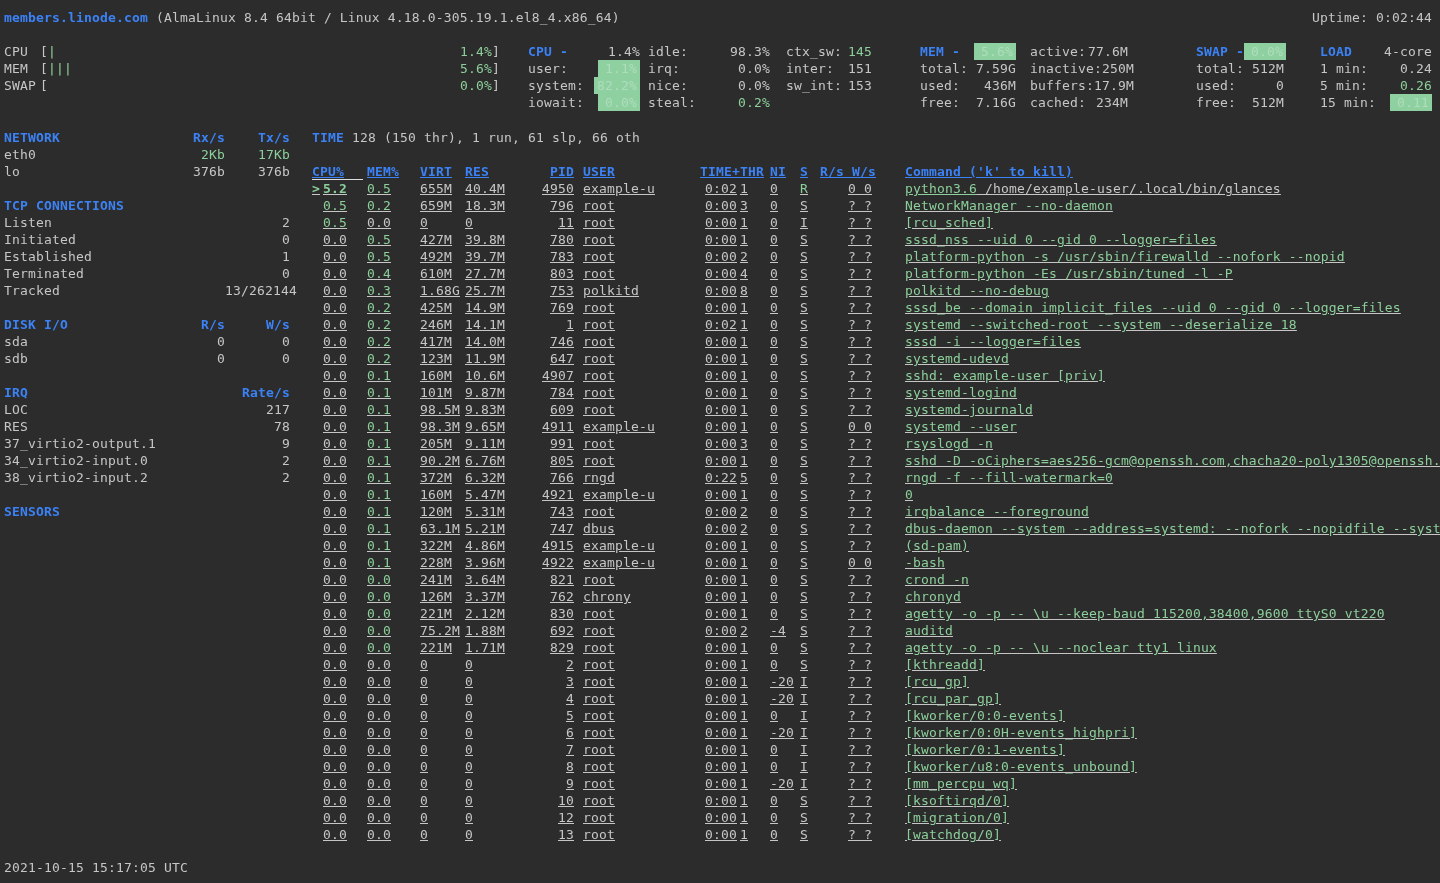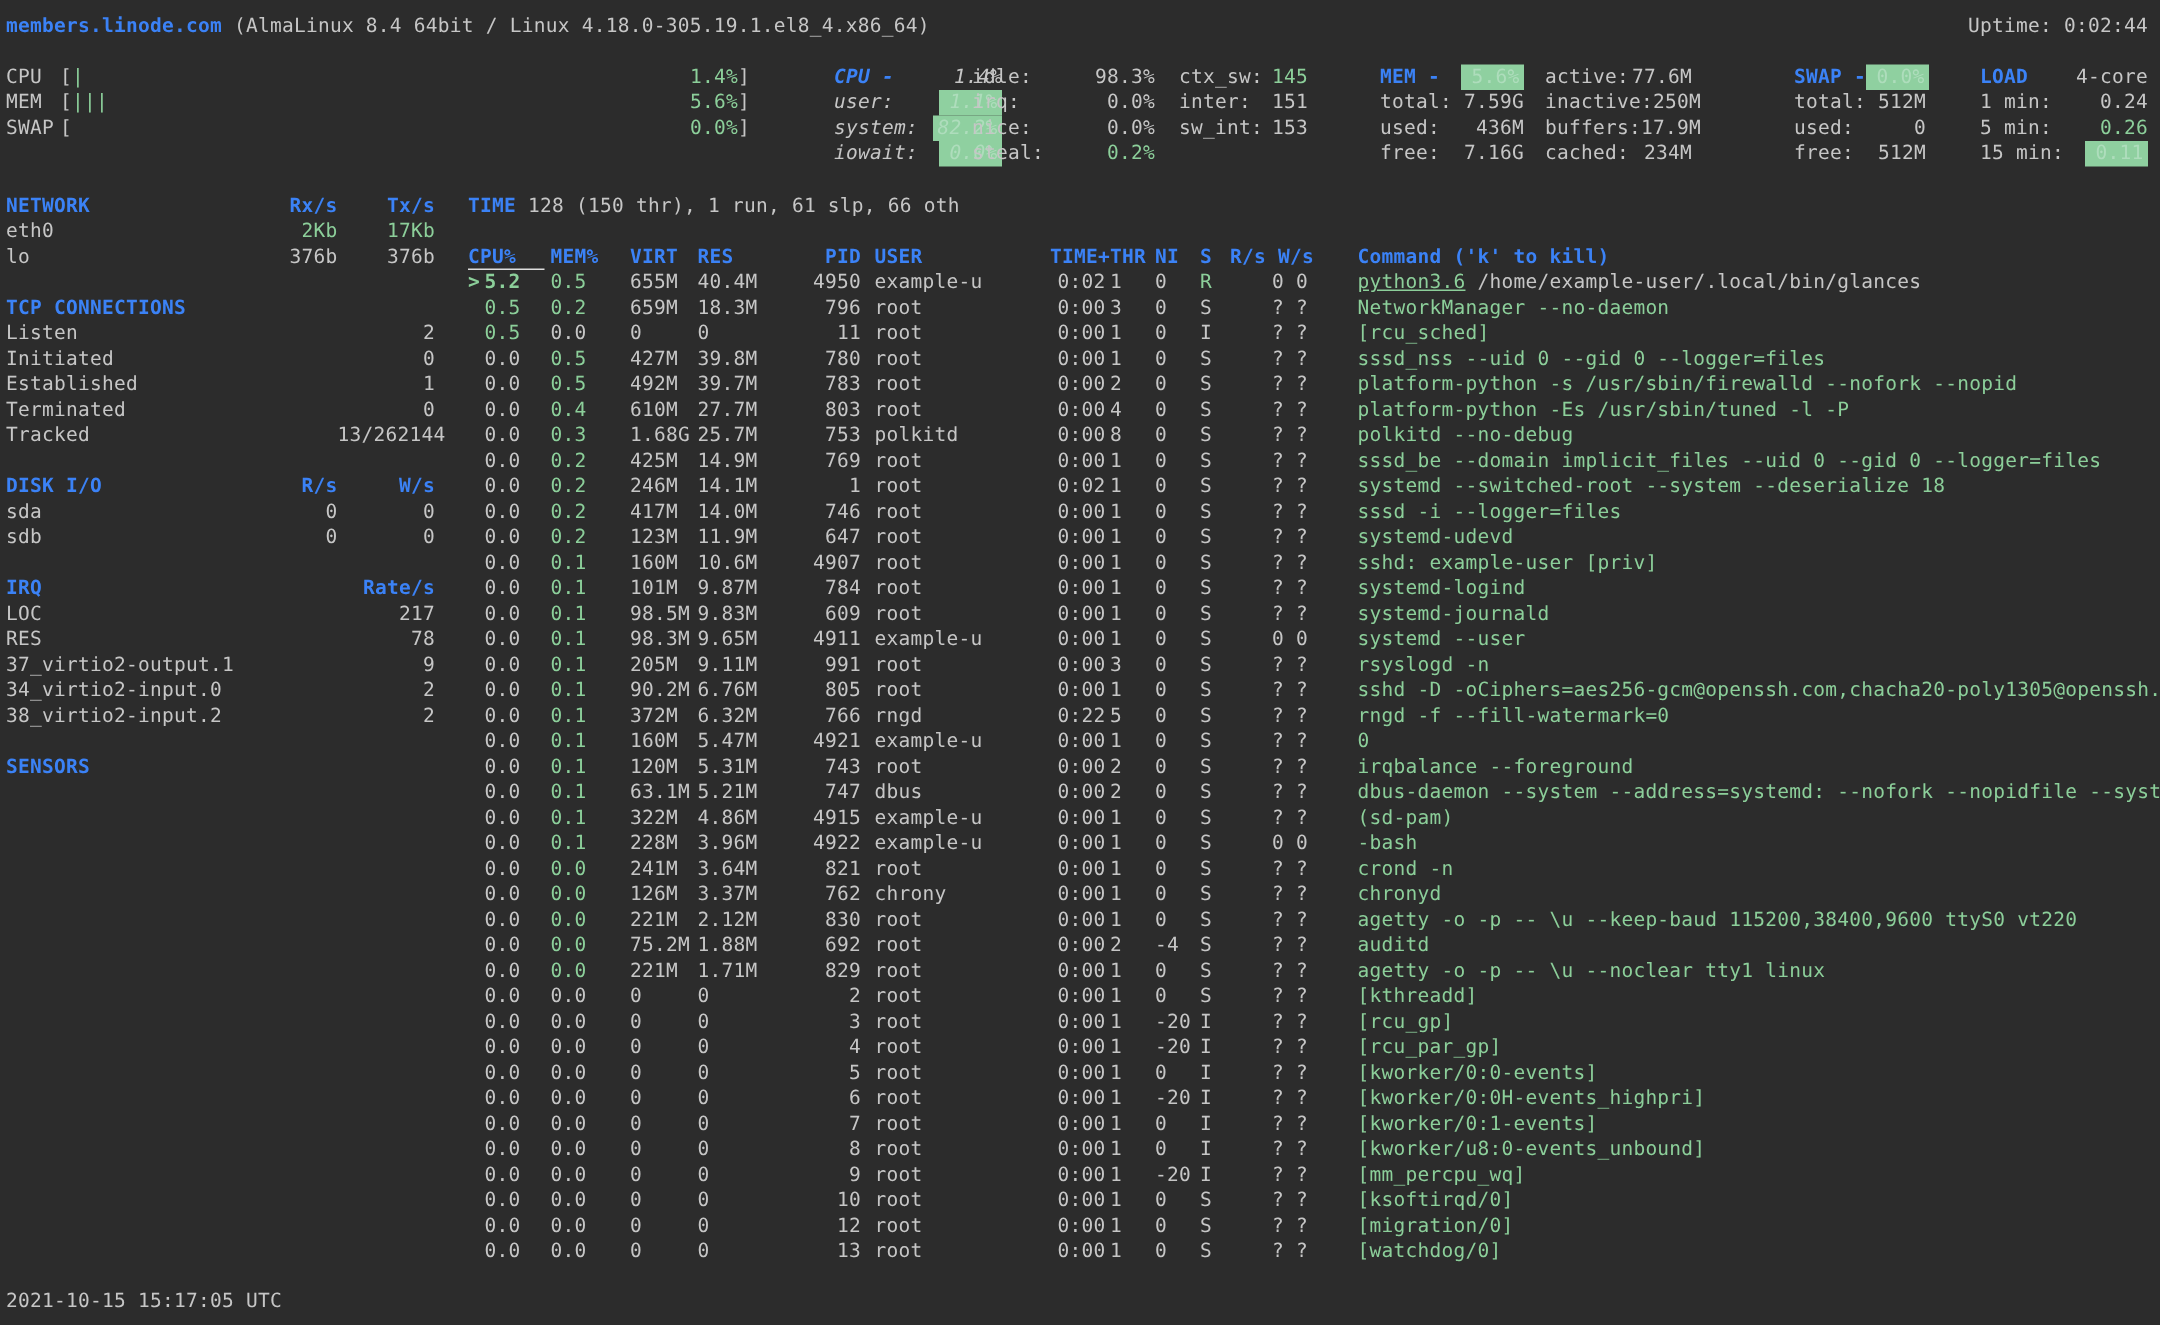--- a/index.html
+++ b/index.html
@@ -19,39 +19,39 @@
   
   #titlebar{left:4px;right:8px;top:9px;display:flex;justify-content:space-between;white-space:pre;}
   
   #quickview{left:4px;top:43px;width:496px;}
   .glabel{width:36px;}
   .gbracket{color:#c6c6c6;}
   .gspace{flex:1;}
   
   .panel{position:absolute;top:43px;}
   .panel .hline{height:17px;display:flex;justify-content:space-between;white-space:pre;}
-  .panel-cpu{left:556px;width:112px;font-style:italic;}
+  .panel-cpu{left:528px;width:112px;}
   .panel-cpu2{left:648px;width:122px;}
   .panel-cpu3{left:786px;width:86px;}
   .panel-mem{left:920px;width:96px;}
   .panel-mem2{left:1030px;width:98px;}
   .panel-swap{left:1196px;width:88px;}
   .panel-load{left:1320px;width:112px;}
   
   #sidebar{left:4px;top:129px;width:286px;}
   .section{margin-bottom:17px;}
   .srow{display:flex;height:17px;white-space:pre;}
   .sname{flex:1;}
   .sv1{width:65px;text-align:right;}
   .sv2{width:65px;text-align:right;}
   
   #tasksline{left:312px;top:129px;right:0;white-space:pre;}
   #prochead{left:312px;top:163px;width:1128px;overflow:hidden;}
   #procrows{left:312px;top:180px;width:1128px;overflow:hidden;}
-  .prow{display:flex;height:17px;white-space:pre;overflow:hidden;}
+  .prow{display:flex;height:17px;white-space:pre;overflow:hidden;text-decoration:underline;}
   .c-mk{width:7px;}
   .c-cpu{width:28px;text-align:right;}
   .c-mem{width:36px;margin-left:20px;}
   .c-virt{width:45px;margin-left:17px;}
   .c-res{width:55px;}
   .c-pid{width:54px;text-align:right;}
   .c-user{width:117px;margin-left:9px;}
   .c-time{width:37px;text-align:right;}
   .c-thr{width:30px;margin-left:3px;}
   .c-ni{width:20px;text-align:left;}

